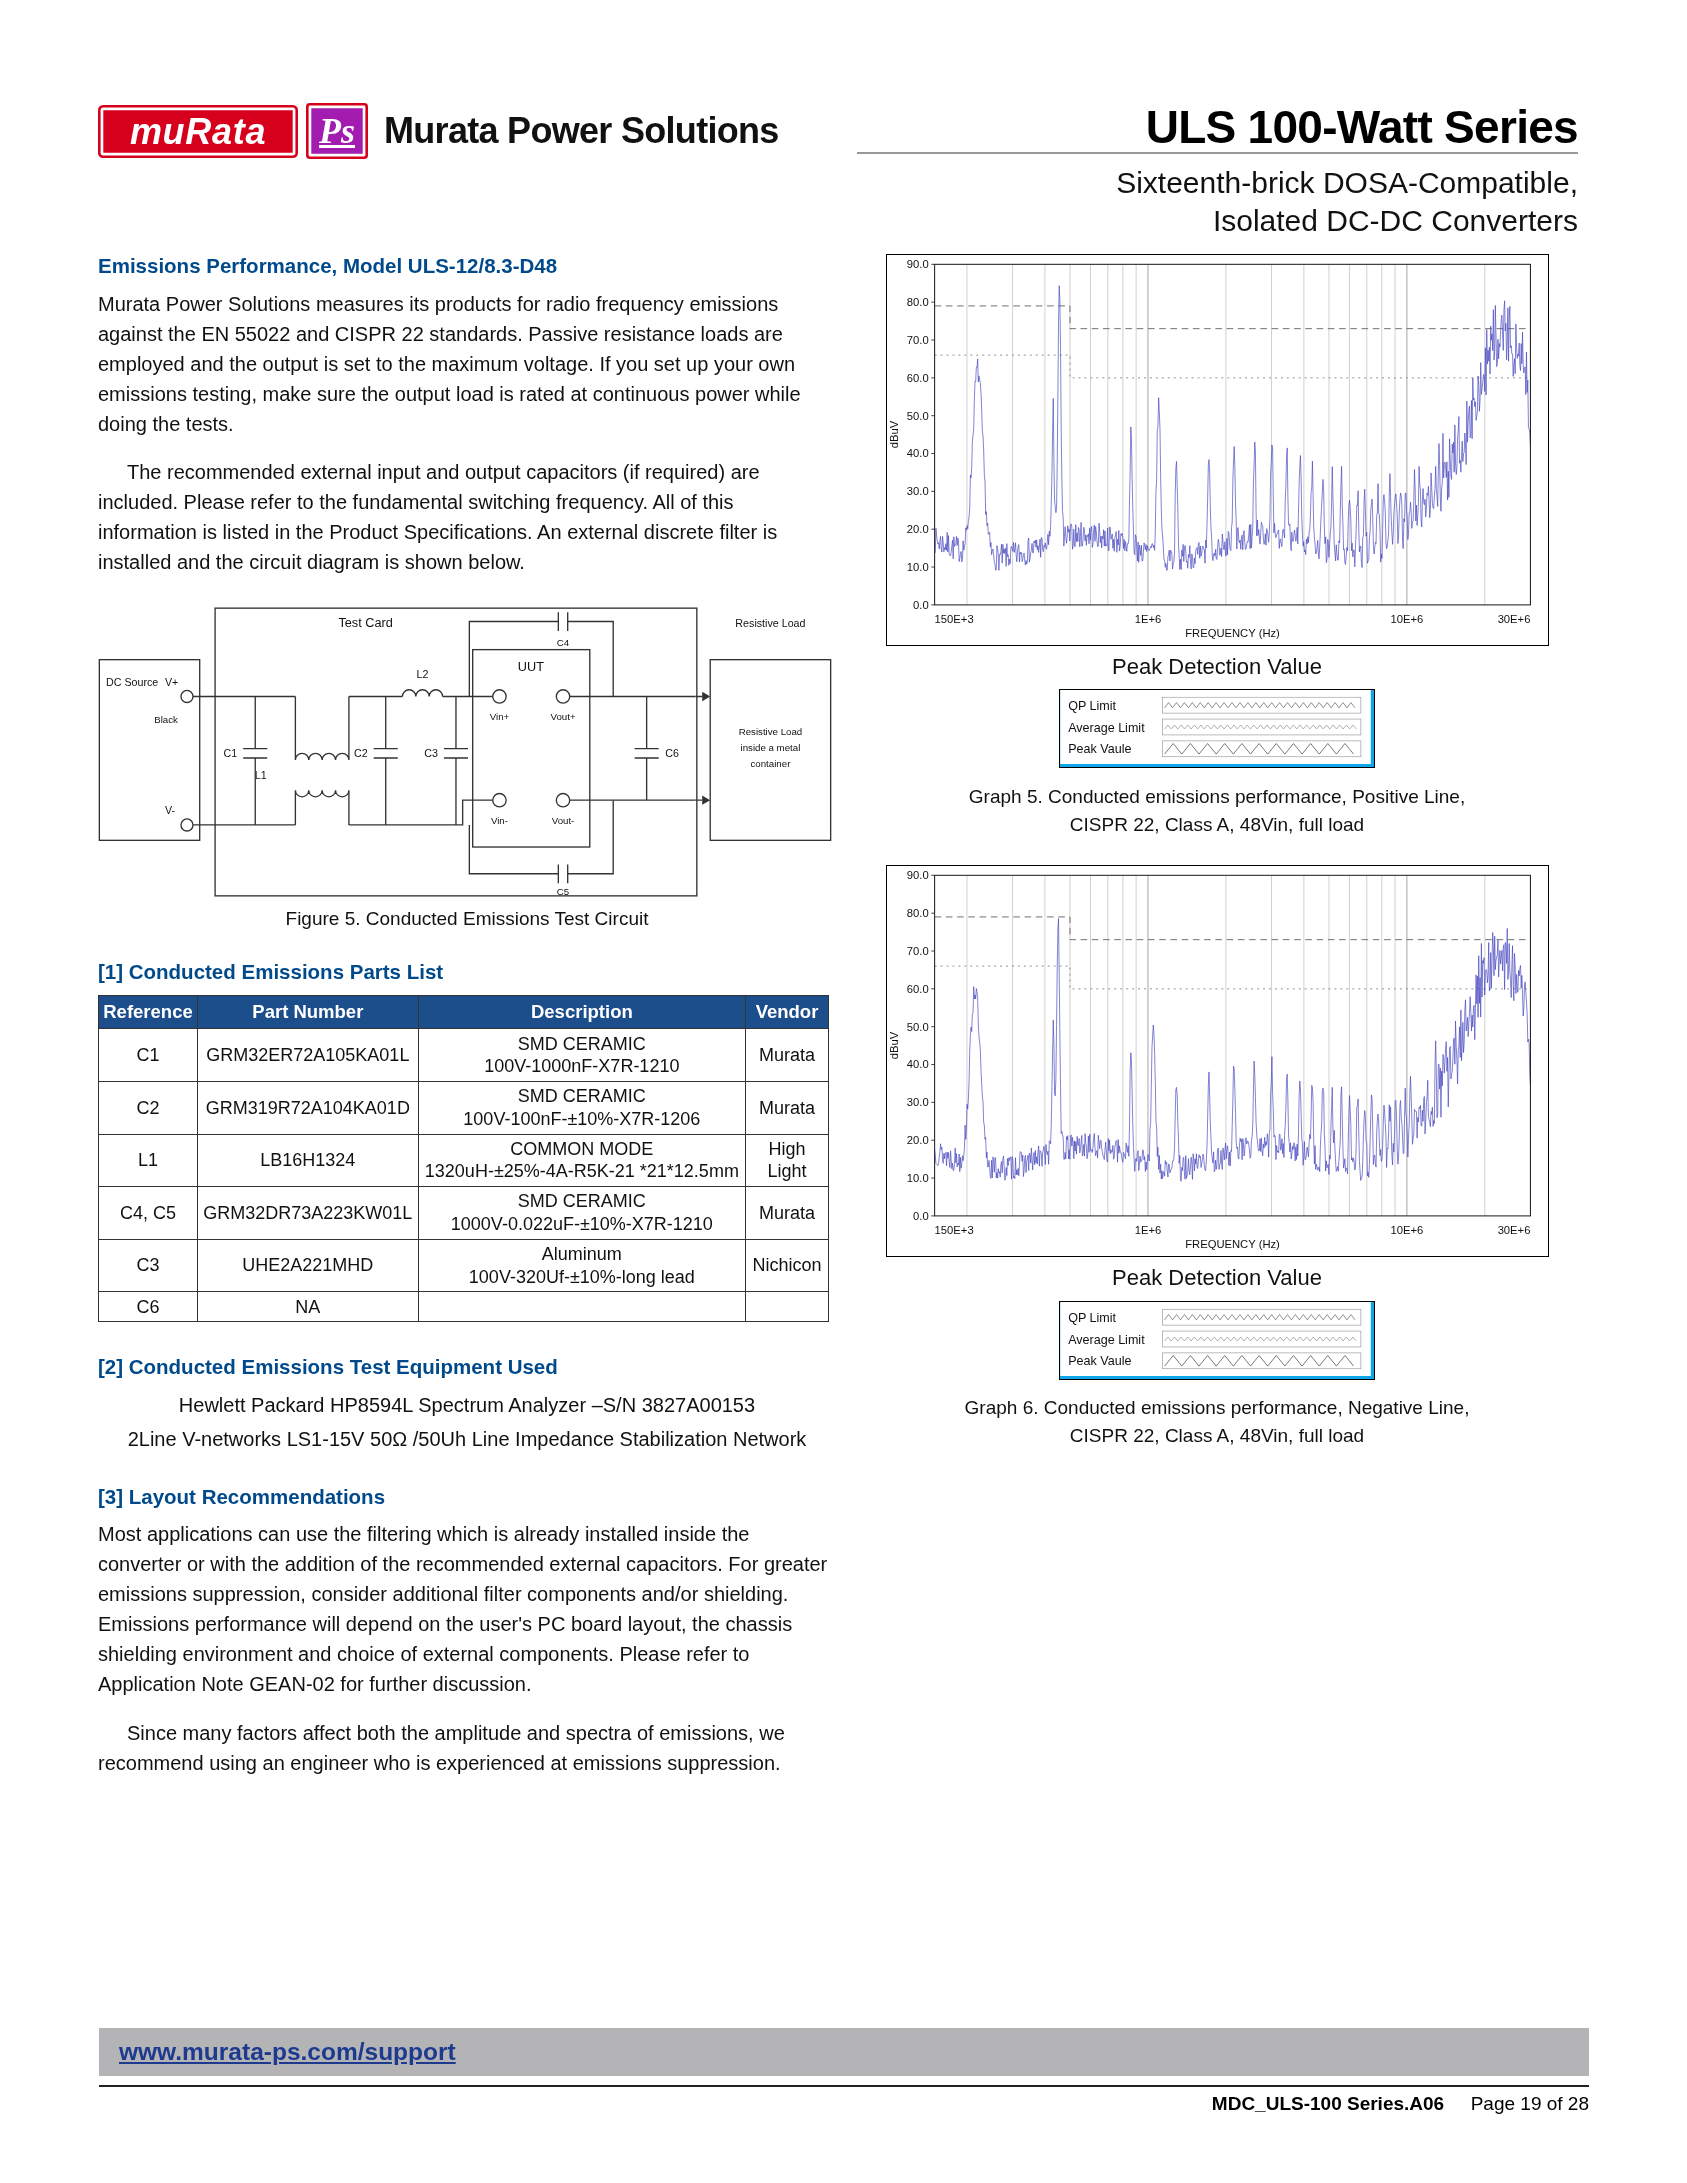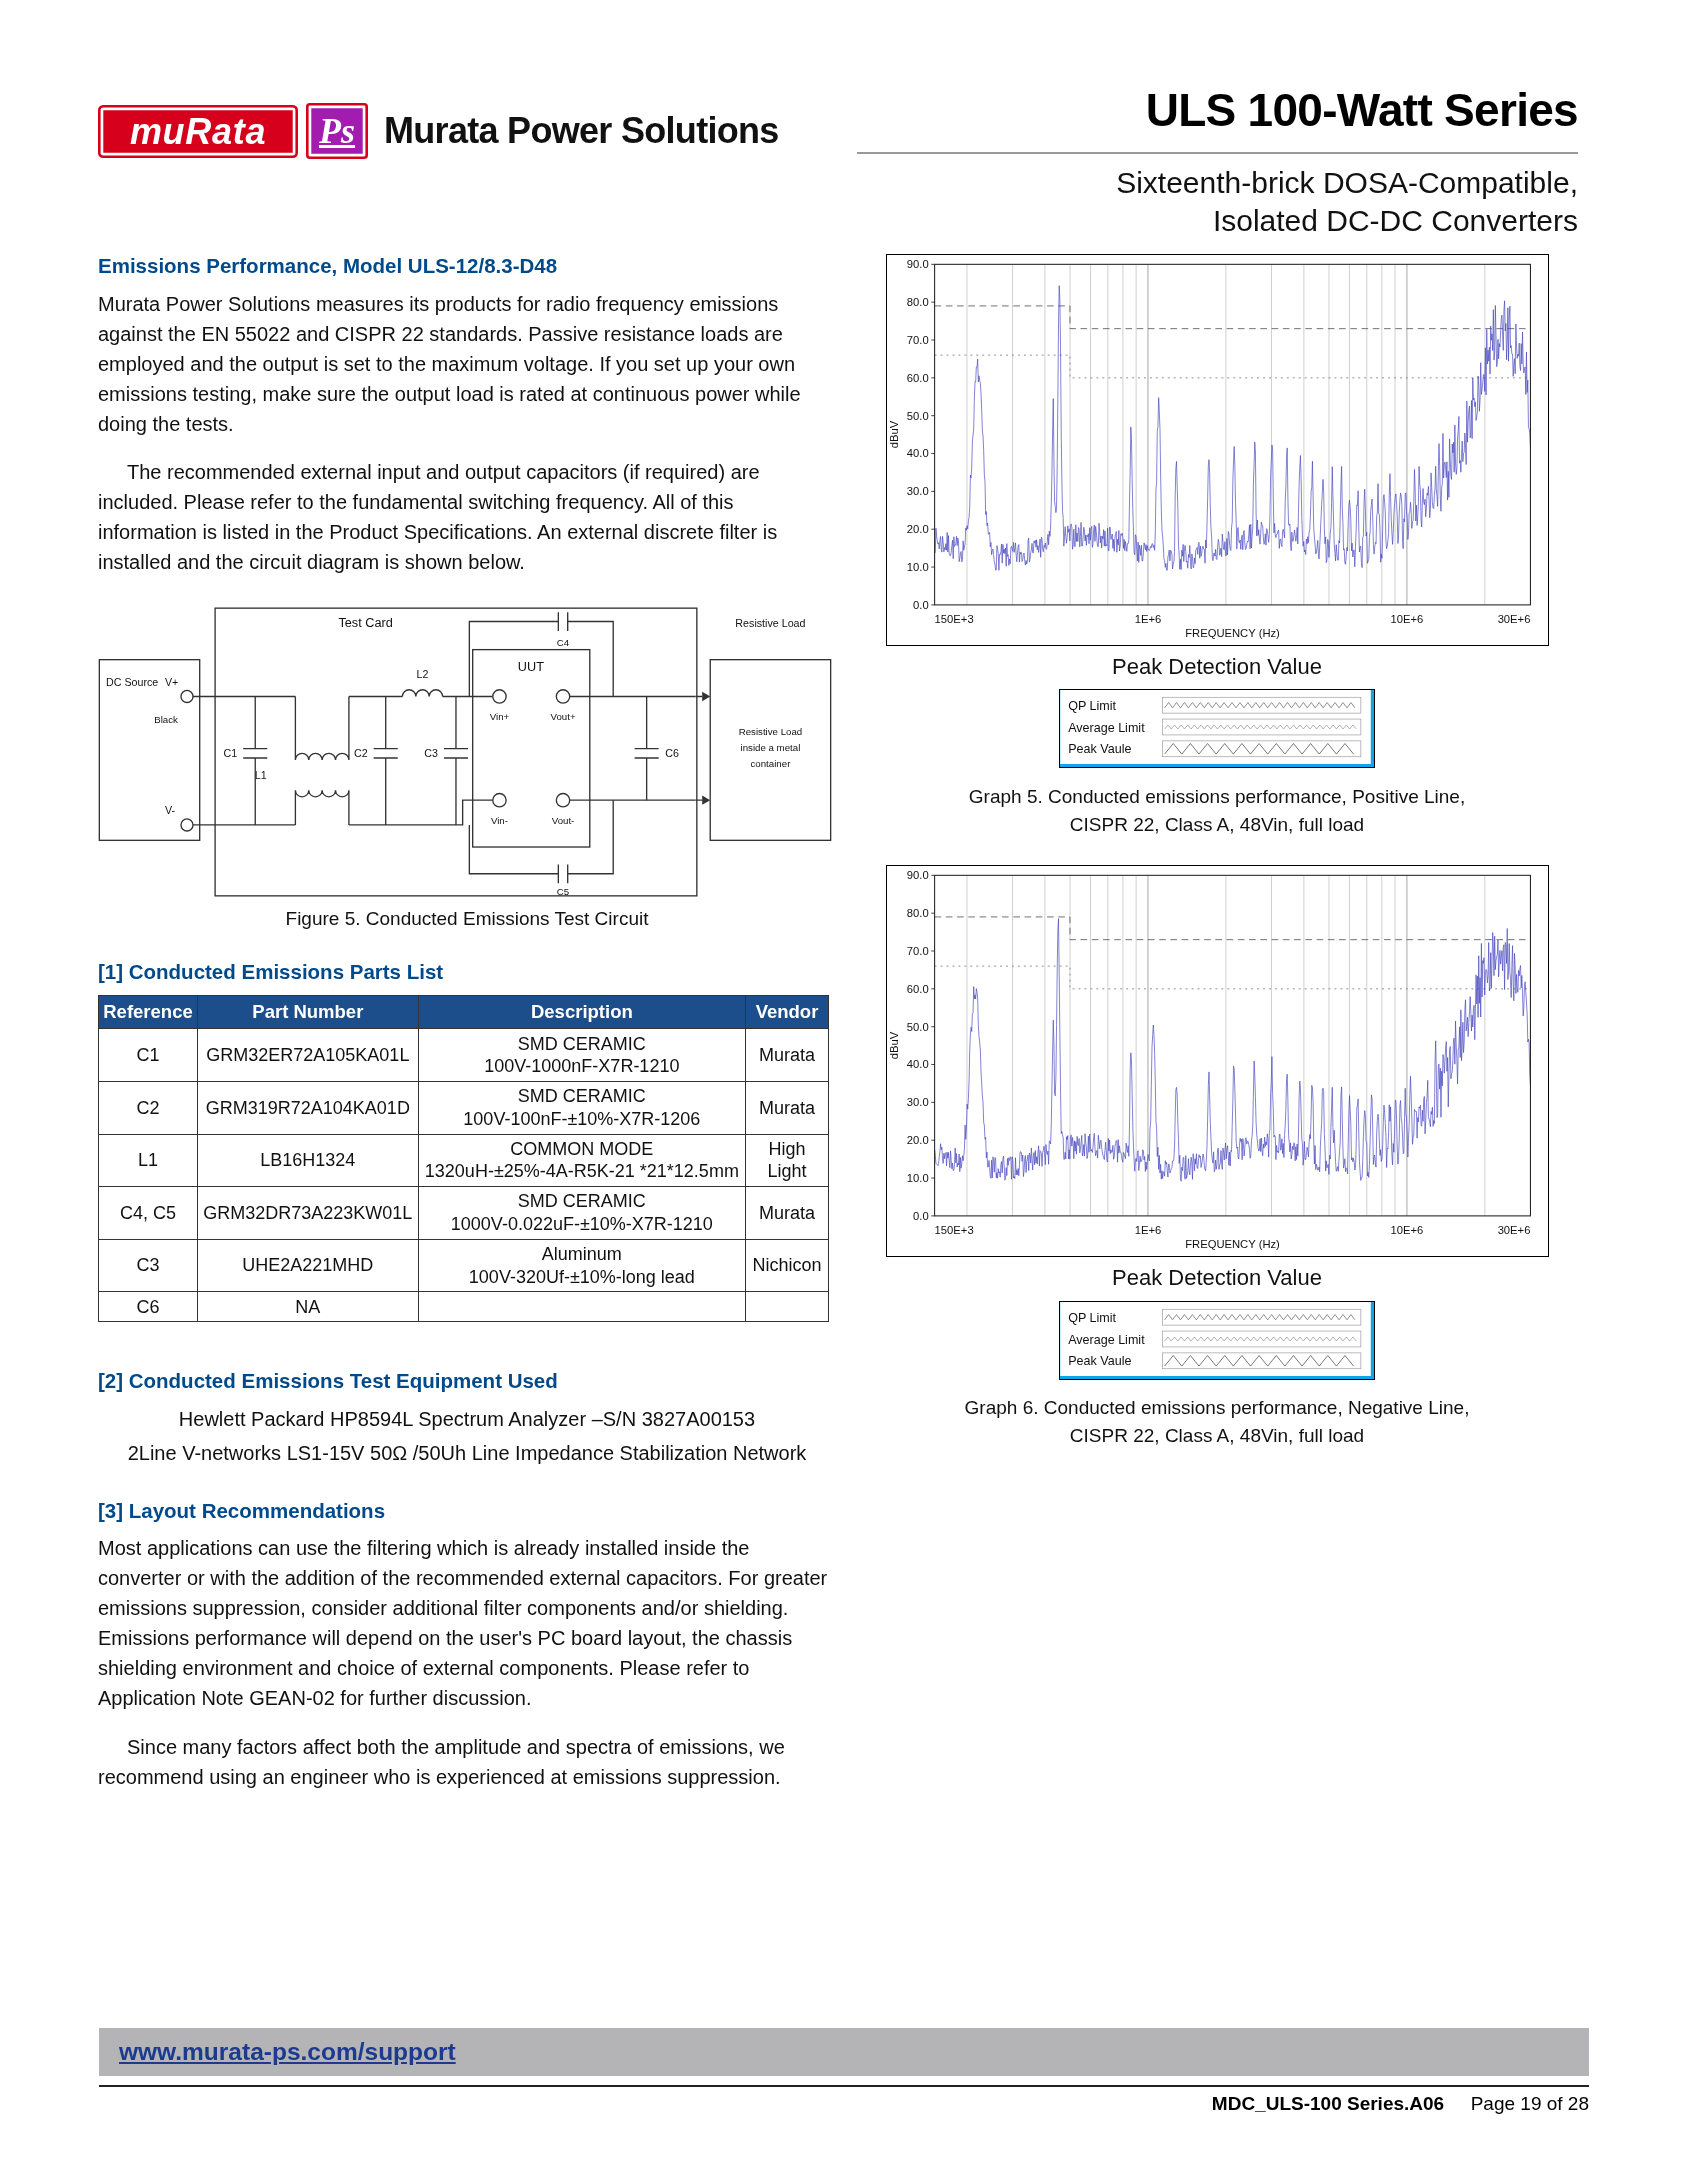--- a/index.html
+++ b/index.html
@@ -9,21 +9,21 @@
 
   
   .logo-box { position:absolute; left:98px; top:105px; width:200px; height:53px; background:#d6001c;
     color:#fff; display:flex; align-items:center; justify-content:center; font-style:italic; font-weight:bold;
     font-size:36px; border-radius:5.3px; box-shadow: inset 0 0 0 2.6px #d6001c, inset 0 0 0 5.3px #fff; letter-spacing:0.7px; }
   .logo-ps { position:absolute; left:306px; top:103px; width:62px; height:56px; background:#a21caf;
     color:#fff; display:flex; align-items:center; justify-content:center; font-weight:bold; font-style:italic;
     font-size:36px; font-family:"Liberation Serif", serif; text-decoration:underline; border-radius:4px;
     box-shadow: inset 0 0 0 2.6px #d6001c, inset 0 0 0 5.3px #fff; }
   .company { position:absolute; left:384px; top:110px; font-size:36px; font-weight:bold; color:#111; letter-spacing:-0.7px;text-align:center; }
-  .doc-title { position:absolute; right:109px; top:83px; font-size:46px; font-weight:bold; color:#000; letter-spacing:-0.7px; }
+  .doc-title { position:absolute; right:109px; top:100px; font-size:46px; font-weight:bold; color:#000; letter-spacing:-0.7px; }
   .title-rule { position:absolute; left:857px; right:109px; top:152px; border-top:2px solid #999; }
   .doc-subtitle { position:absolute; right:109px; top:164px; text-align:right; font-size:30px; line-height:38px; color:#111; }
 
   
   .col-left  { position:absolute; left:98px;  top:254px; width:738px; }
   .col-right { position:absolute; left:855px; top:254px; width:724px; }
 
   .h-blue { color:#004a8c; font-weight:bold; font-size:20.5px; margin:0 0 10.6px 0; }
   .body-text { font-size:20px; line-height:30px; margin:0 0 18.5px 0; color:#111; }
   .indent { text-indent:29px; }
@@ -31,21 +31,21 @@
   
   .figure-wrap { margin:4px 0 2.6px 0; }
   .fig-caption { text-align:center; font-size:19px; margin:0 0 30px 0; }
   .sc  { fill:none; stroke:#333; stroke-width:2; }
   .scf { fill:#fff; stroke:#333; stroke-width:2; }
   .st  { font-size:19px; fill:#111; }
   .st2 { font-size:16px; fill:#111; }
   .st3 { font-size:14.5px; fill:#111; }
 
   
-  .parts-table { border-collapse:collapse; width:731px; margin:0 0 47px 0;padding-left:28px; }
+  .parts-table { border-collapse:collapse; width:731px; margin:0 0 33px 0;padding-left:28px; }
   .parts-table th { background:#1d4e8c; color:#fff; font-weight:bold; font-size:18.5px; border:1.3px solid #333; padding:5.3px 4px; }
   .parts-table td { border:1.3px solid #333; font-size:18px; line-height:22.5px; text-align:center; padding:3.3px 5.3px; color:#111; }
 
   .equip-line { font-size:20px; line-height:30px; margin:0 0 4px 0;text-align:center; }
   .spacer40 { height:26.5px; }
 
   
   .graph-frame { width:661px; height:390px; border:1.3px solid #000; margin:0 auto 8px auto; background:#fff; box-sizing:content-box; }
   .peak-label { text-align:center; font-size:22px; margin:2.6px 0 9.3px 0; color:#111; }
   .legend-frame { width:314px; height:77px; border:1.3px solid #000; margin:0 auto 14.6px auto; background:#0ea5e9; }

